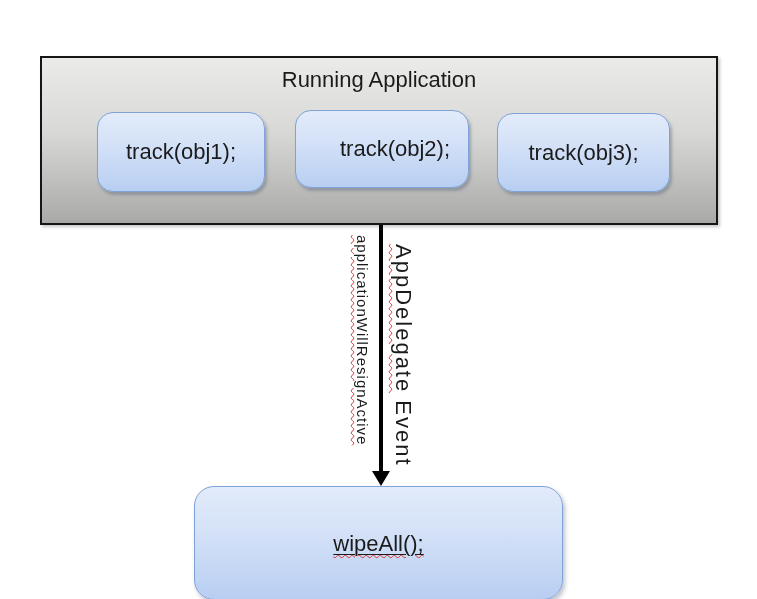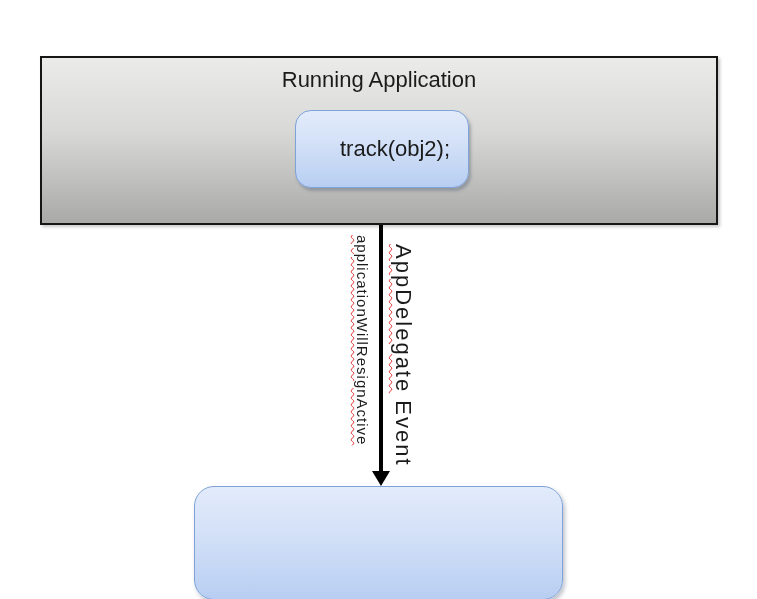--- a/index.html
+++ b/index.html
@@ -138,30 +138,39 @@
   }
 </style>
 </head>
 <body>
 
 <div class="canvas">
 
   <div class="app-box">
     <div class="app-title">Running Application</div>
 
+    <div class="track track1">
+      <span>track(obj1);</span>
+    </div>
     <div class="track track2">
       <span>track(obj2);</span>
+    </div>
+    <div class="track track3">
+      <span>track(obj3);</span>
     </div>
   </div>
 
   <div class="arrow-line"></div>
   <div class="arrow-head"></div>
 
   <div class="rot rot-small">applicationWillResignActive</div>
 
   <div class="rot rot-large">
     <span class="squiggle">AppDelegate</span><span class="after-space">Event</span>
   </div>
 
   <div class="wipe-box">
+    <div class="wipe-line1">
+      <span class="squiggle"><span class="black-underline">wipeAll();</span></span>
+    </div>
   </div>
 
 </div>
 
 </body></html>

